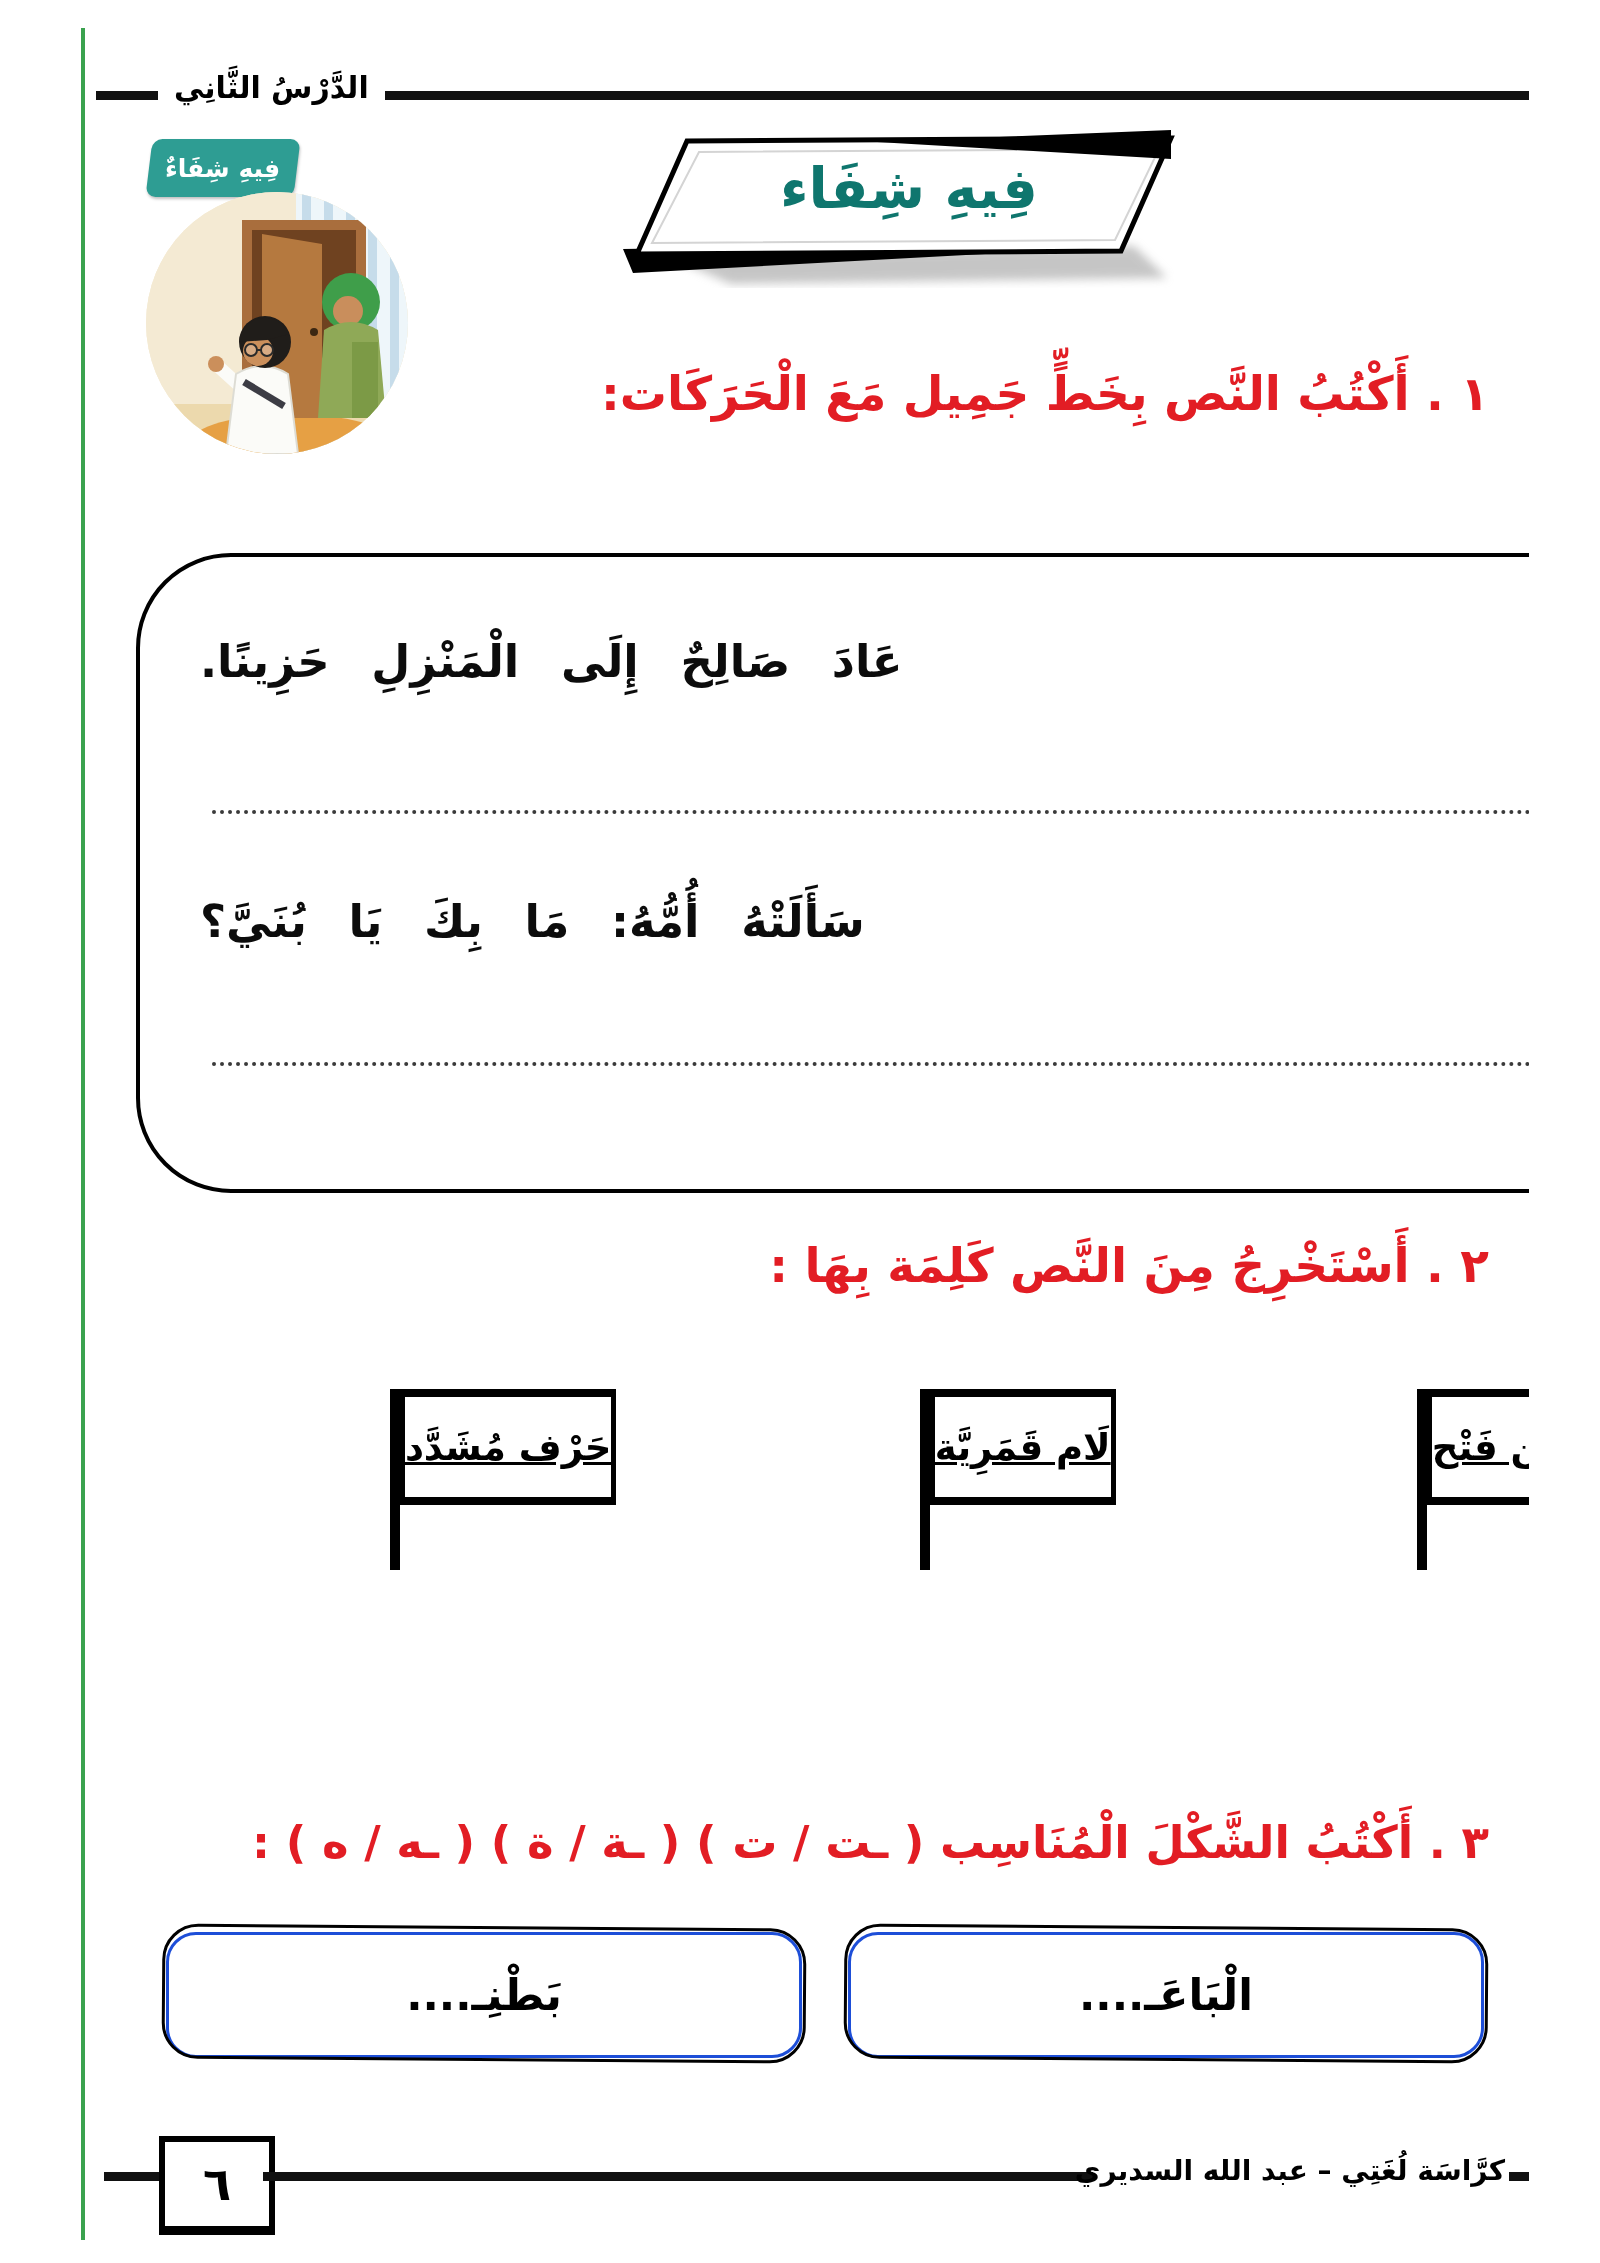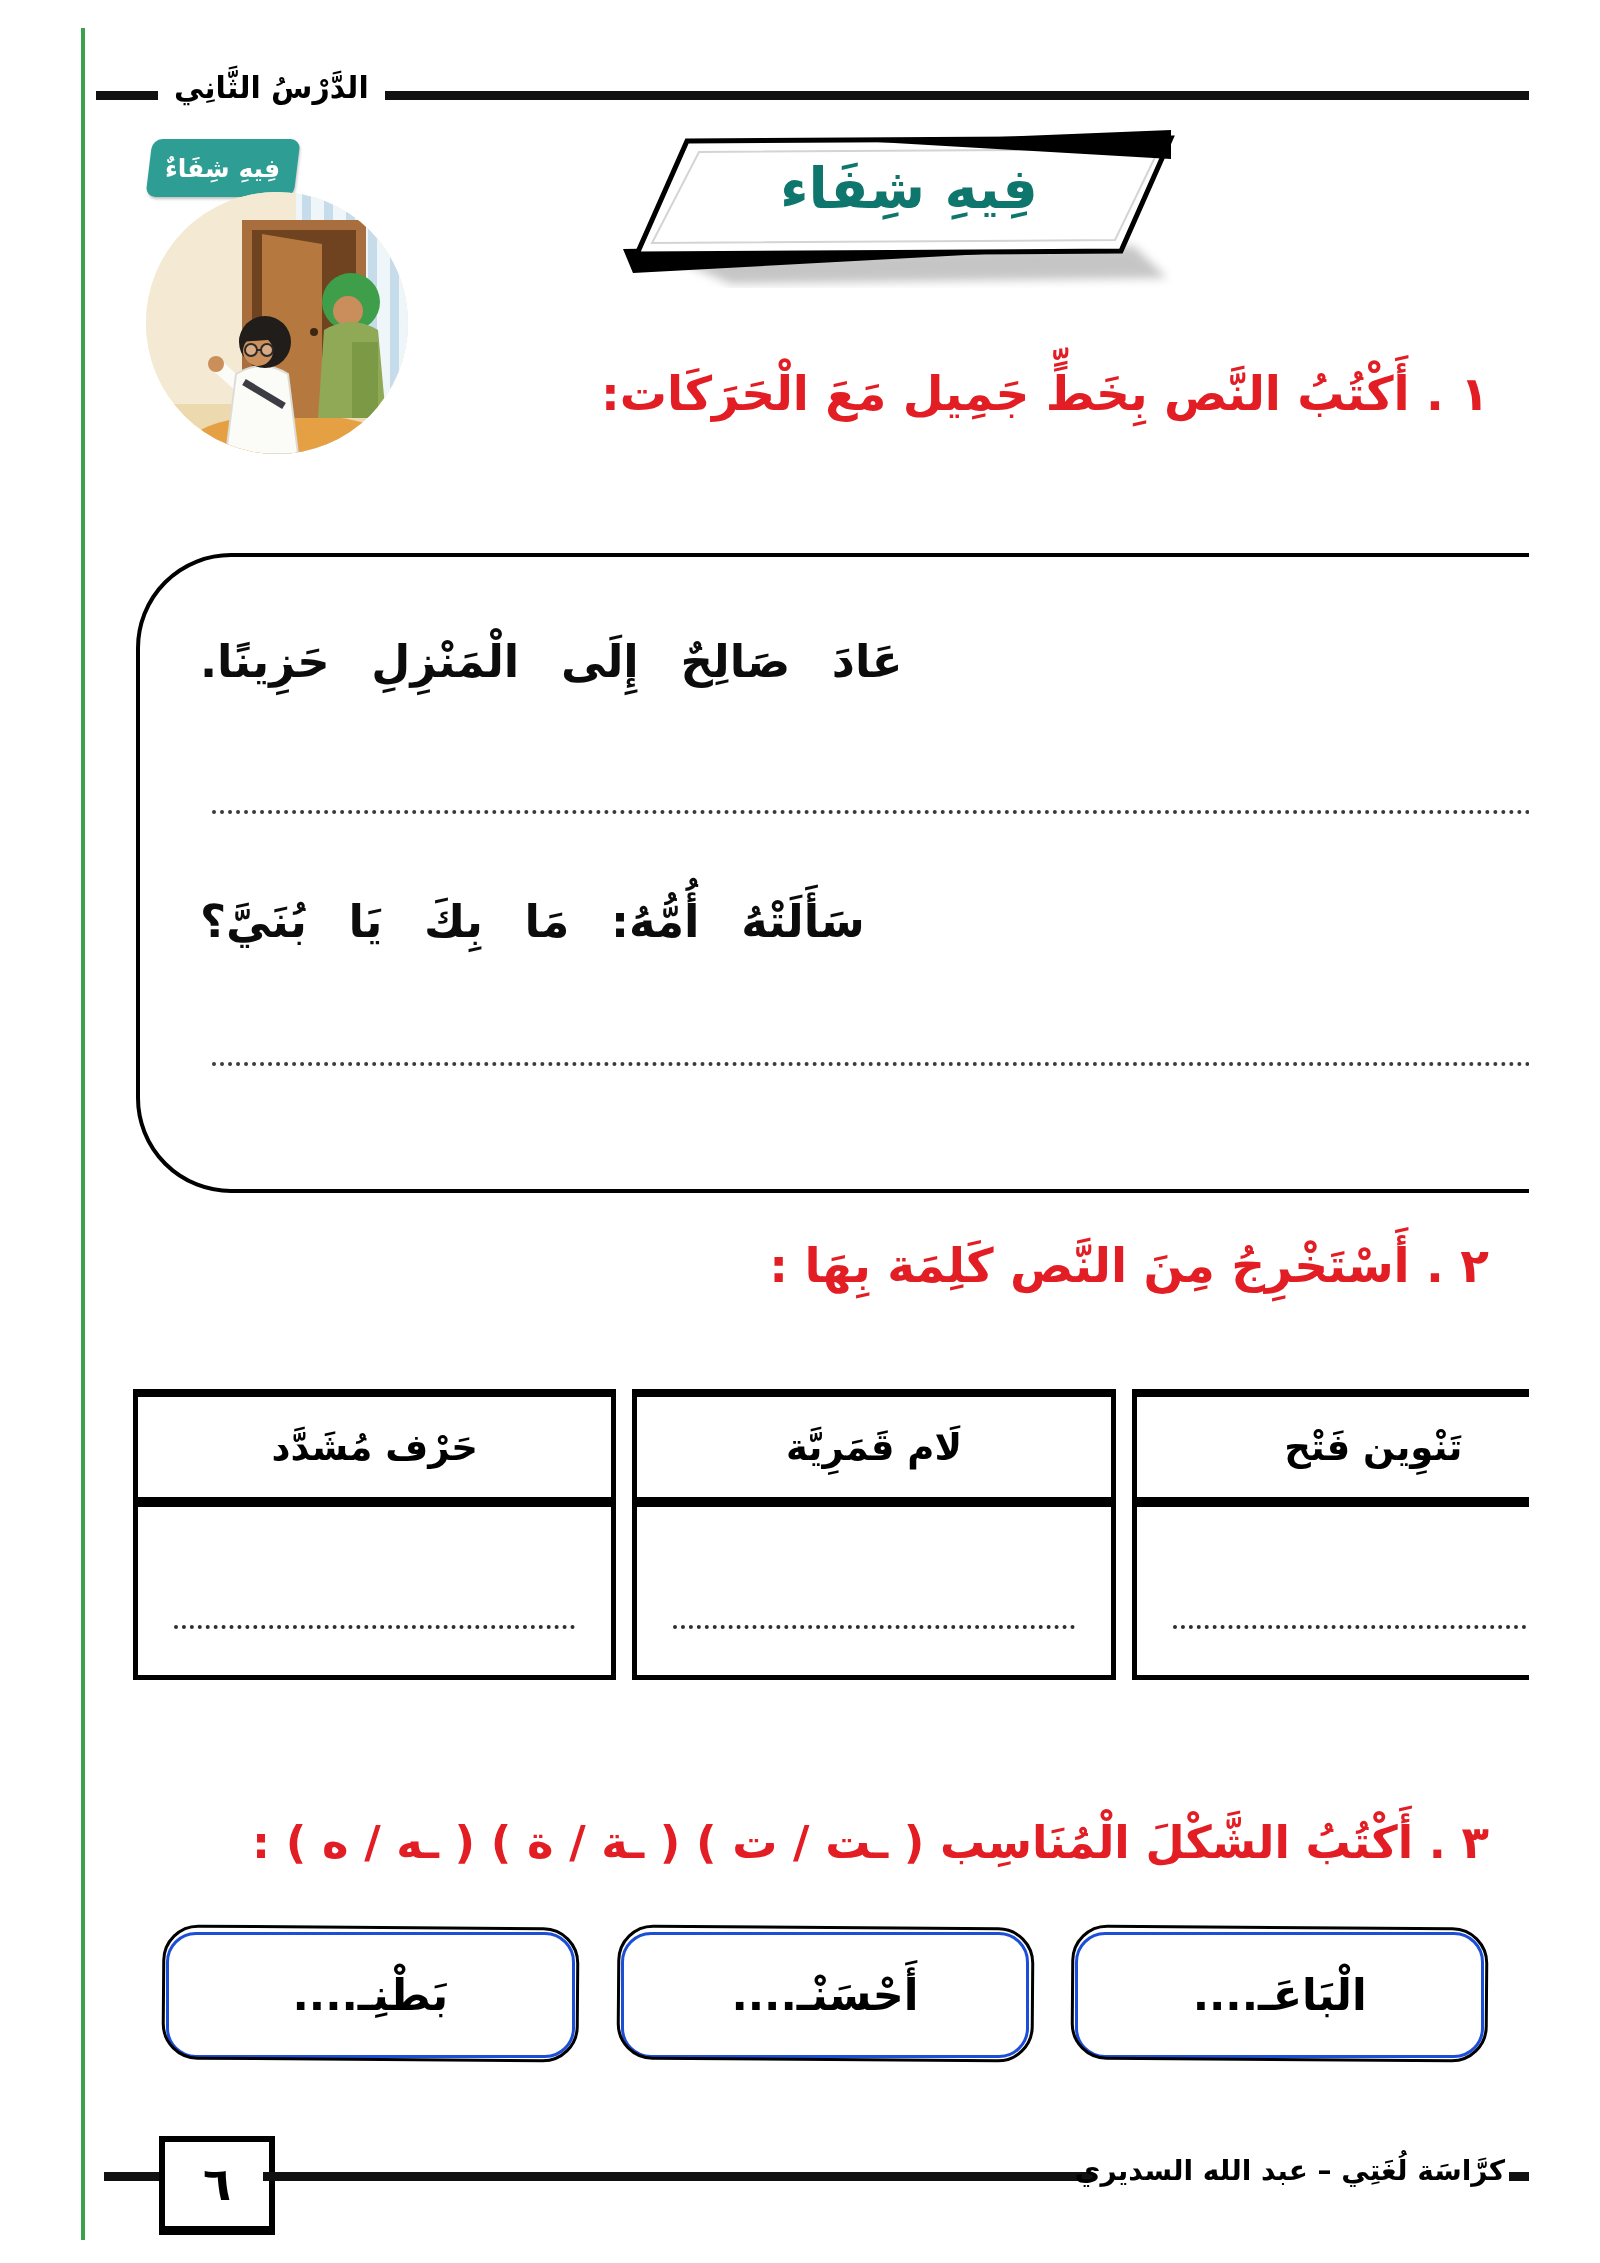--- a/index.html
+++ b/index.html
@@ -37,21 +37,21 @@
   .textbox{position:absolute;left:65px;top:553px;width:1476px;height:632px;border:4px solid #000;border-radius:95px;}
   .sentence{position:absolute;right:90px;left:60px;direction:rtl;text-align:left;font-size:45px;font-weight:bold;color:#0c0c0c;word-spacing:26px;white-space:nowrap;}
   .s1{top:78px;}
   .s2{top:338px;}
   .answer-dots{position:absolute;left:72px;right:85px;border-bottom:4px dotted #3a3a3a;height:0;}
   .d1{top:253px;}
   .d2{top:505px;}
 
   
   .x2-table{position:absolute;left:62px;top:1392px;width:1482px;direction:rtl;display:flex;gap:16px;}
-  .x2-col{flex:1;display:flex;flex-direction:column;gap:0;}
+  .x2-col{flex:1;display:flex;gap:0;text-decoration:underline;}
   .x2-head{border:5px solid #000;height:100px;display:flex;align-items:center;justify-content:center;font-size:37px;font-weight:bold;direction:rtl;box-shadow:0 -3px 0 #000,0 3px 0 #000;}
   .x2-body{border:5px solid #000;height:168px;position:relative;box-shadow:0 -3px 0 #000;}
   .cell-dots{position:absolute;top:118px;left:36px;right:36px;border-bottom:4px dotted #2e2e2e;height:0;}
 
   
   .words-row{position:absolute;left:95px;right:45px;top:1932px;height:126px;direction:rtl;display:flex;gap:46px;}
   .word-box{flex:1;position:relative;border:3px solid #1d4ed8;border-radius:30px;display:flex;align-items:center;justify-content:center;font-size:43px;font-weight:bold;direction:rtl;background:#fff;}
   .word-box::before{content:"";position:absolute;inset:-9px -7px -6px -7px;border:3px solid #000;border-radius:36px;transform:rotate(.45deg);pointer-events:none;}
 
   
@@ -158,21 +158,20 @@
       <div class="x2-body">
           <div class="cell-dots"></div>
         </div>
     </div>
   </div>
 
   <div class="red-heading h3">٣ . أَكْتُبُ الشَّكْلَ الْمُنَاسِب ( ـت / ت ) ( ـة / ة ) ( ـه / ه ) :</div>
 
   <div class="words-row">
     <div class="word-box">الْبَاعَـ....</div>
-    <div class="word-box">أَحْسَنْـ....</div>
     <div class="word-box">بَطْنِـ....</div>
   </div>
 
   <div class="f-line f-left"></div>
   <div class="f-pagebox">٦</div>
   <div class="f-line f-mid"></div>
   <div class="f-credit">كرَّاسَة لُغَتِي – عبد الله السديري</div>
   <div class="f-line f-right"></div>
 
 </div>

